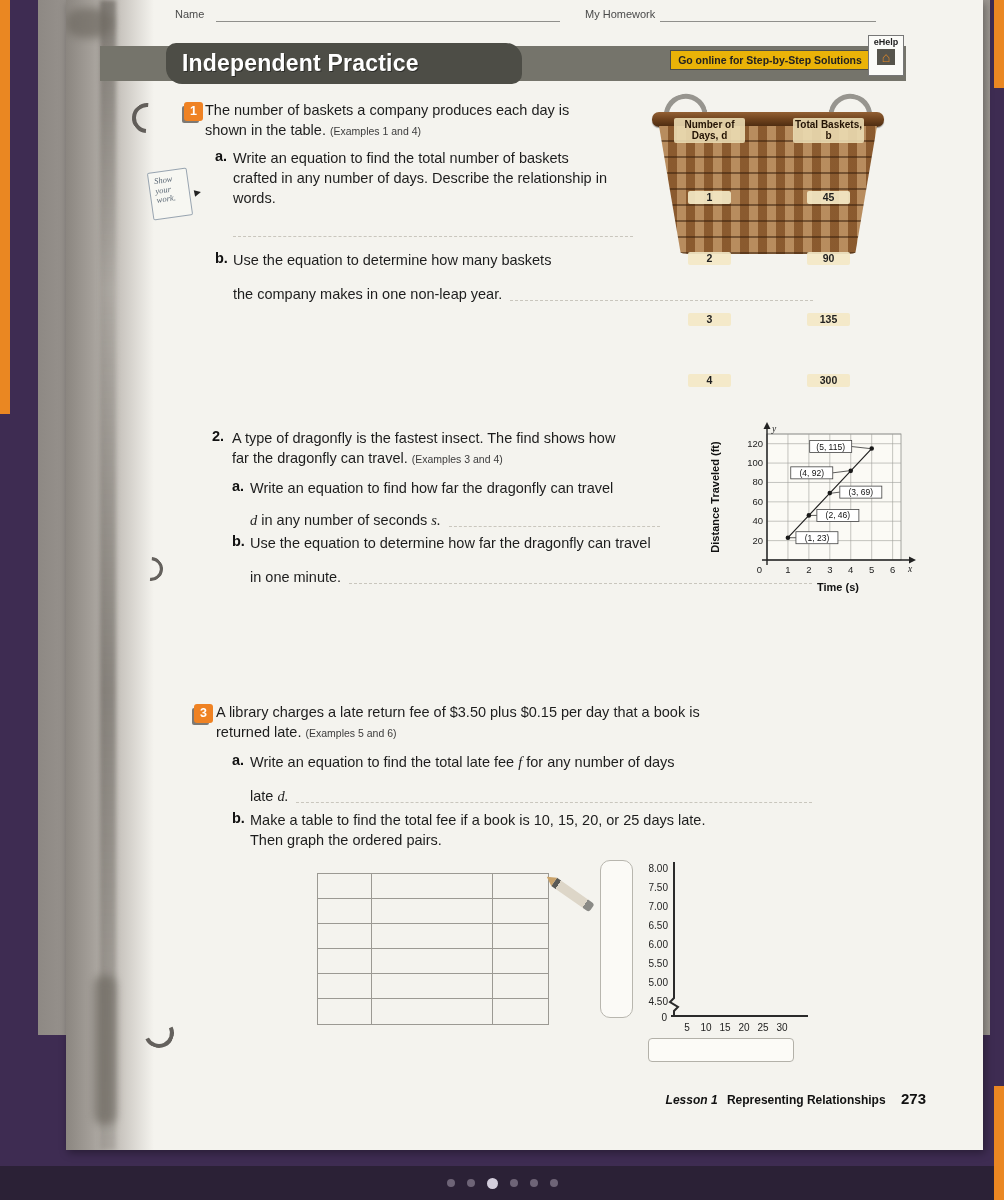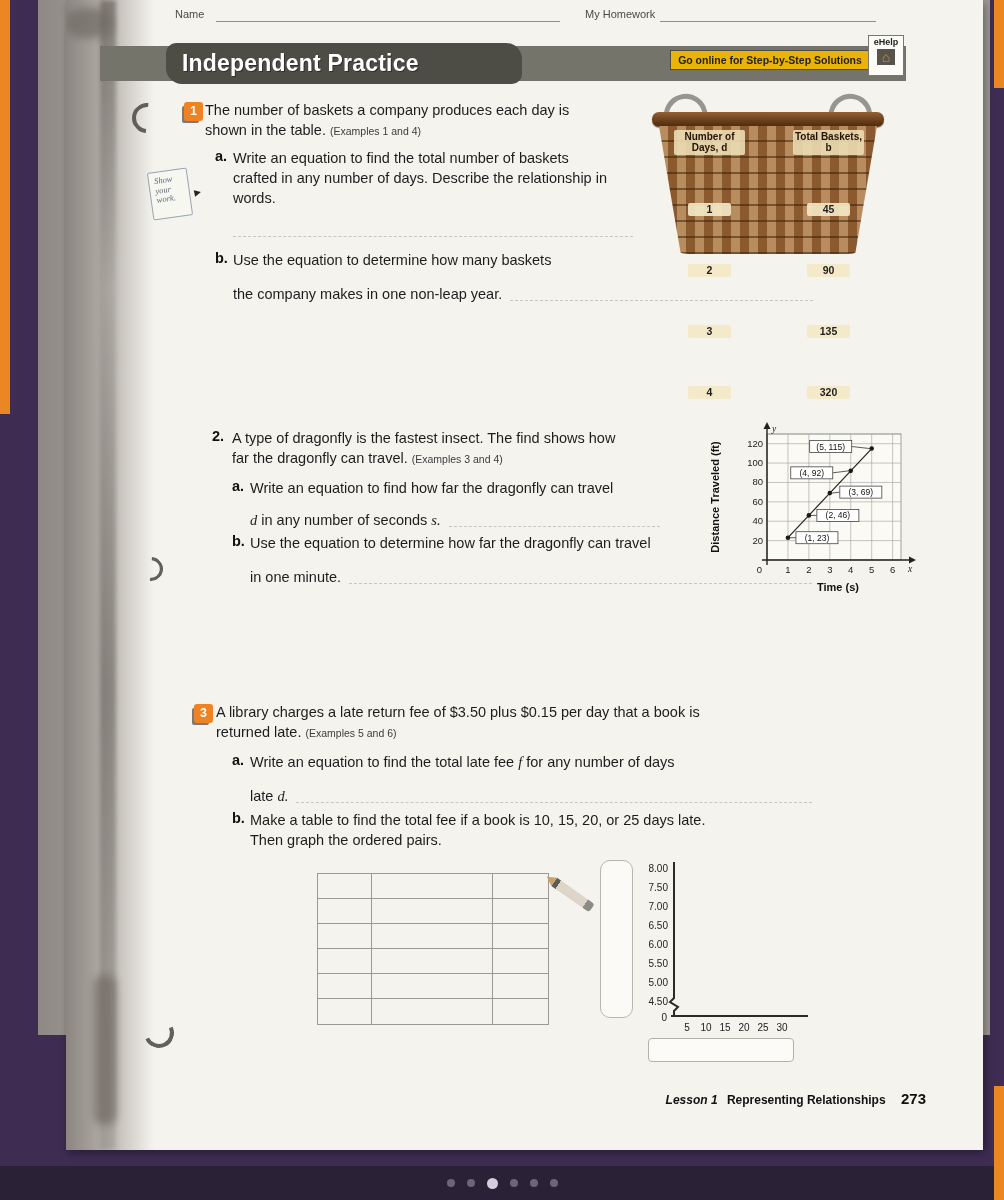--- a/index.html
+++ b/index.html
@@ -80,21 +80,21 @@
            border-radius:22px 22px 0 0;top:-2px;box-sizing:border-box;}
   .bhandle.left{left:10px;transform:rotate(-14deg);}
   .bhandle.right{right:10px;transform:rotate(14deg);}
   .brim{position:absolute;left:0;top:16px;width:232px;height:15px;border-radius:7px;
         background:linear-gradient(180deg,#936034 0%,#6b401c 55%,#4a2a10 100%);box-shadow:0 1px 1px rgba(0,0,0,.4);}
   .bbody{position:absolute;left:7px;top:30px;width:218px;height:128px;
          clip-path:polygon(0 0,100% 0,90% 100%,10% 100%);border-radius:0 0 30px 30px;
          background-color:#9d6a39;
          background-image:repeating-linear-gradient(0deg, rgba(50,26,8,.5) 0 2px, rgba(255,255,255,0) 2px 16px),
                           repeating-linear-gradient(90deg, rgba(255,230,190,.28) 0 9px, rgba(90,50,20,.28) 9px 18px);}
-  .btable{position:absolute;left:22px;top:34px;width:190px;display:grid;
+  .btable{position:absolute;left:22px;top:22px;width:190px;display:grid;
           grid-template-columns:1fr 1fr;column-gap:8px;row-gap:3px;gap:48px;}
   .bth{background:rgba(235,219,178,.9);font-size:10px;font-weight:bold;line-height:10.5px;
        text-align:center;color:#231304;padding:2px 1px;border-radius:2px;}
   .btc{background:rgba(243,232,198,.92);font-size:10.5px;font-weight:bold;line-height:13px;height:13px;
        text-align:center;color:#1e1e1e;border-radius:2px;margin:0 14px;}
 
   
   .g1{position:absolute;left:644px;top:420px;}
   .g2{position:absolute;left:572px;top:852px;}
   .tick{font:9.5px "Liberation Sans",sans-serif;fill:#222;}
@@ -191,21 +191,21 @@
         <div class="btable">
           <div class="bth">Number of Days, d</div>
           <div class="bth">Total Baskets, b</div>
           <div class="btc">1</div>
           <div class="btc">45</div>
           <div class="btc">2</div>
           <div class="btc">90</div>
           <div class="btc">3</div>
           <div class="btc">135</div>
           <div class="btc">4</div>
-          <div class="btc">320</div>
+          <div class="btc">300</div>
         </div>
       </div>
 
       <span class="qnum" style="left:146px;top:428px">2.</span>
       <div class="qtext" style="left:166px;top:428px;width:385px">
         <span>A type of dragonfly is the fastest insect. The find shows how far the dragonfly can travel. </span>
         <span class="ex">(Examples 3 and 4)</span>
       </div>
       <span class="sublabel" style="left:166px;top:478px">a.</span>
       <div class="qtext" style="left:184px;top:478px;width:440px">Write an equation to find how far the dragonfly can travel</div>

